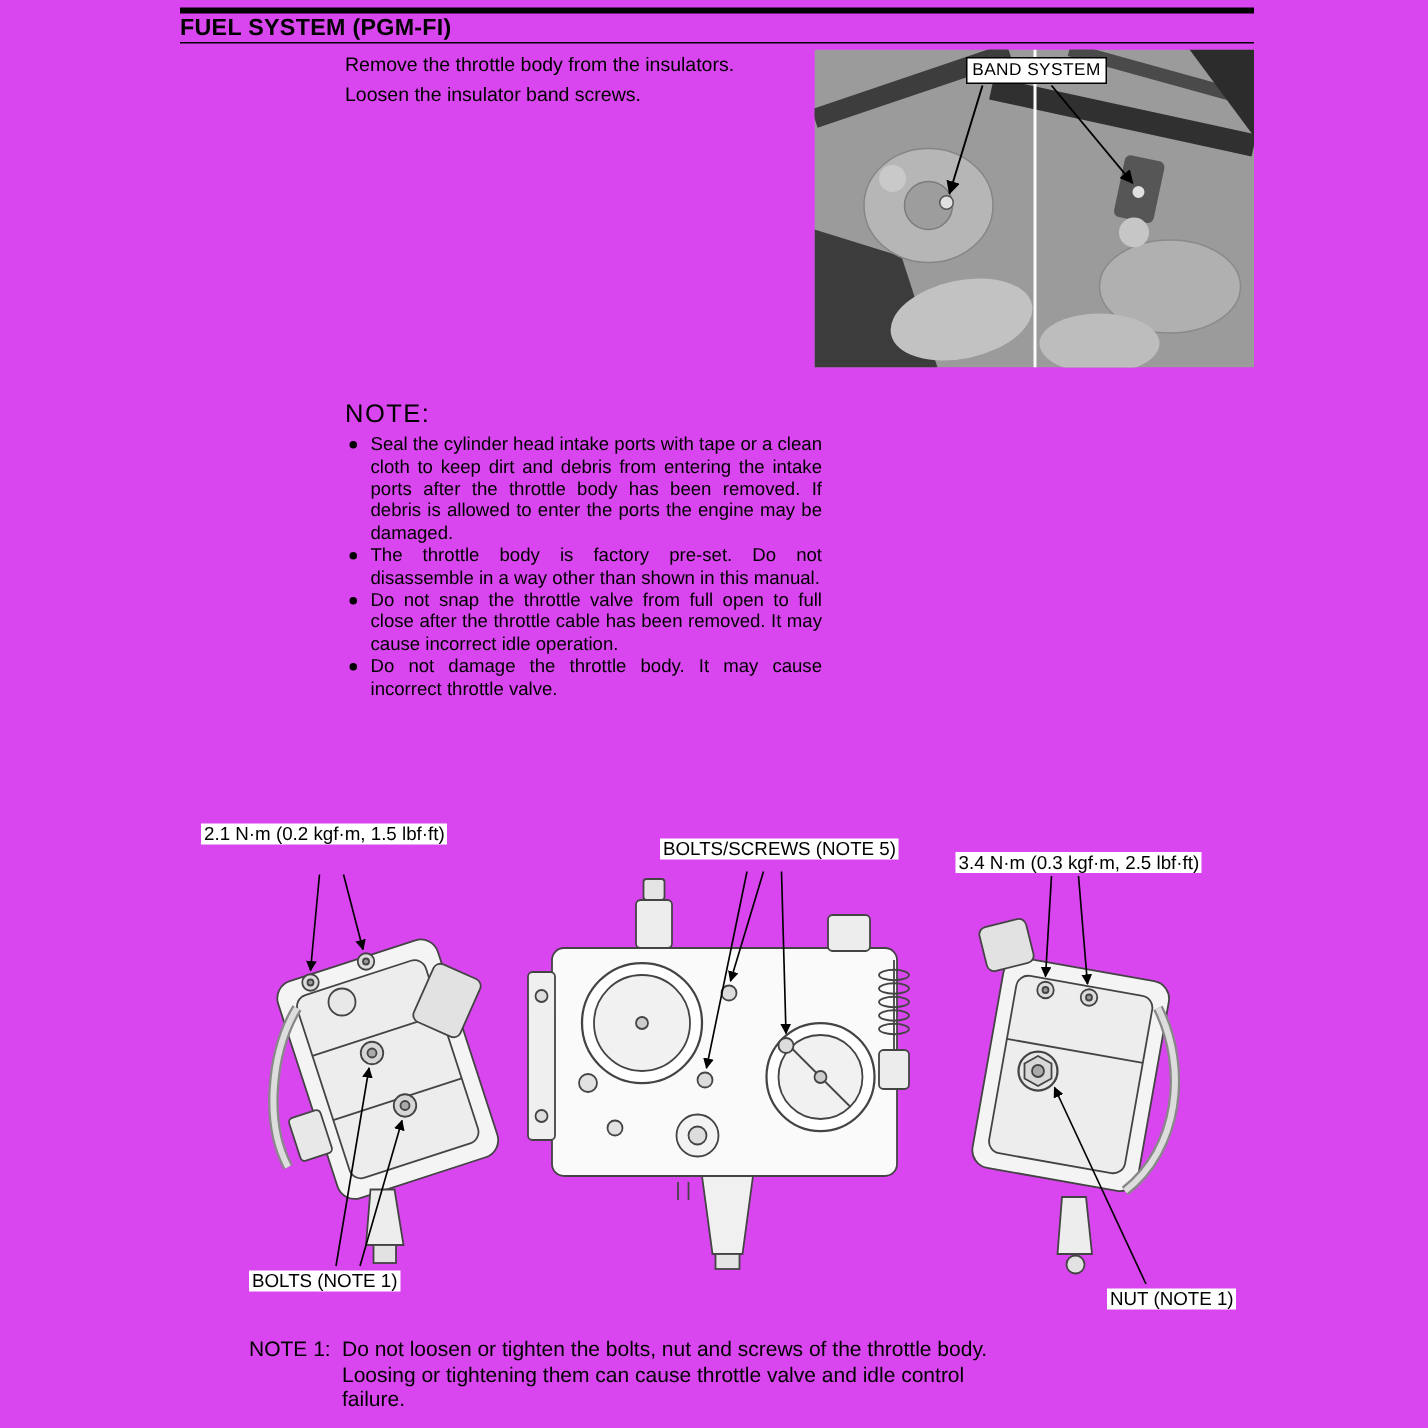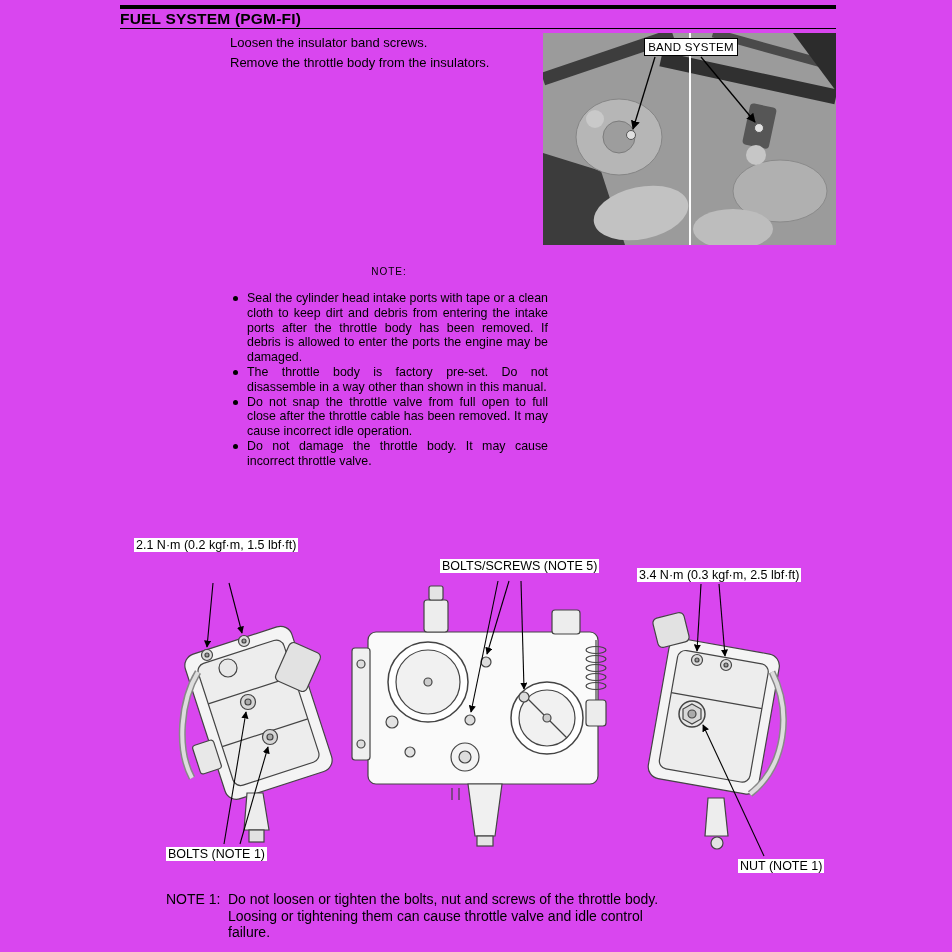--- a/index.html
+++ b/index.html
@@ -20,55 +20,55 @@
 
   .photo { position:absolute; left:543px; top:33px; width:293px; height:212px; }
   .photo svg { display:block; }
   .callout-box {
     position:absolute; left:101px; top:5px; width:94px; height:18px;
     background:#fff; border:1px solid #000;
     font-size:11.5px; line-height:16px; text-align:center; letter-spacing:.3px;
   }
 
   .note-block { position:absolute; left:230px; top:266px; width:318px; }
-  .note-heading { font-size:10px; letter-spacing:1px; margin-bottom:14px;text-align:center; }
+  .note-heading { font-size:17px; letter-spacing:1px; margin-bottom:3px; }
   .note-list { list-style:none; }
   .note-list li {
     position:relative; padding-left:17px;
     font-size:12.4px; line-height:14.8px; text-align:justify;
   }
   .note-list li::before {
     content:""; position:absolute; left:3px; top:5px;
     width:5px; height:5px; background:#000; border-radius:50%;
   }
 
   .diagram-svg { position:absolute; left:120px; top:575px; }
   .diag-label { position:absolute; font-size:12.5px; white-space:nowrap; background:#fff; padding:0 2px; }
-  .lbl-torque-left  { left:134px; top:538px; }
+  .lbl-torque-left  { left:134px; top:549px; }
   .lbl-bolts-screws { left:440px; top:559px; }
   .lbl-torque-right { left:637px; top:568px; }
   .lbl-bolts        { left:166px; top:847px; }
   .lbl-nut          { left:738px; top:859px; }
 
   .footnote { position:absolute; left:166px; top:891px; width:520px; font-size:14px; line-height:16.5px; }
   .footnote-label { position:absolute; left:0; top:0; }
   .footnote-text { margin-left:62px; width:452px; }
 </style>
 </head>
 <body>
 
 <div class="page">
 
   <div class="header-bar-thick"></div>
   <div class="page-title">FUEL SYSTEM (PGM-FI)</div>
   <div class="header-rule-thin"></div>
 
   <div class="instructions">
+    <div class="instr-line">Remove the throttle body from the insulators.</div>
     <div class="instr-line">Loosen the insulator band screws.</div>
-    <div class="instr-line">Remove the throttle body from the insulators.</div>
   </div>
 
   <div class="photo">
     <svg viewBox="0 0 293 212" width="293" height="212">
       <defs>
         <marker id="parrow" viewBox="0 0 10 10" refX="9" refY="5" markerWidth="7" markerHeight="7" orient="auto-start-reverse">
           <path d="M0,0 L10,5 L0,10 Z" fill="#000"></path>
         </marker>
       </defs>
       <rect width="293" height="212" fill="#9b9b9b"></rect>

